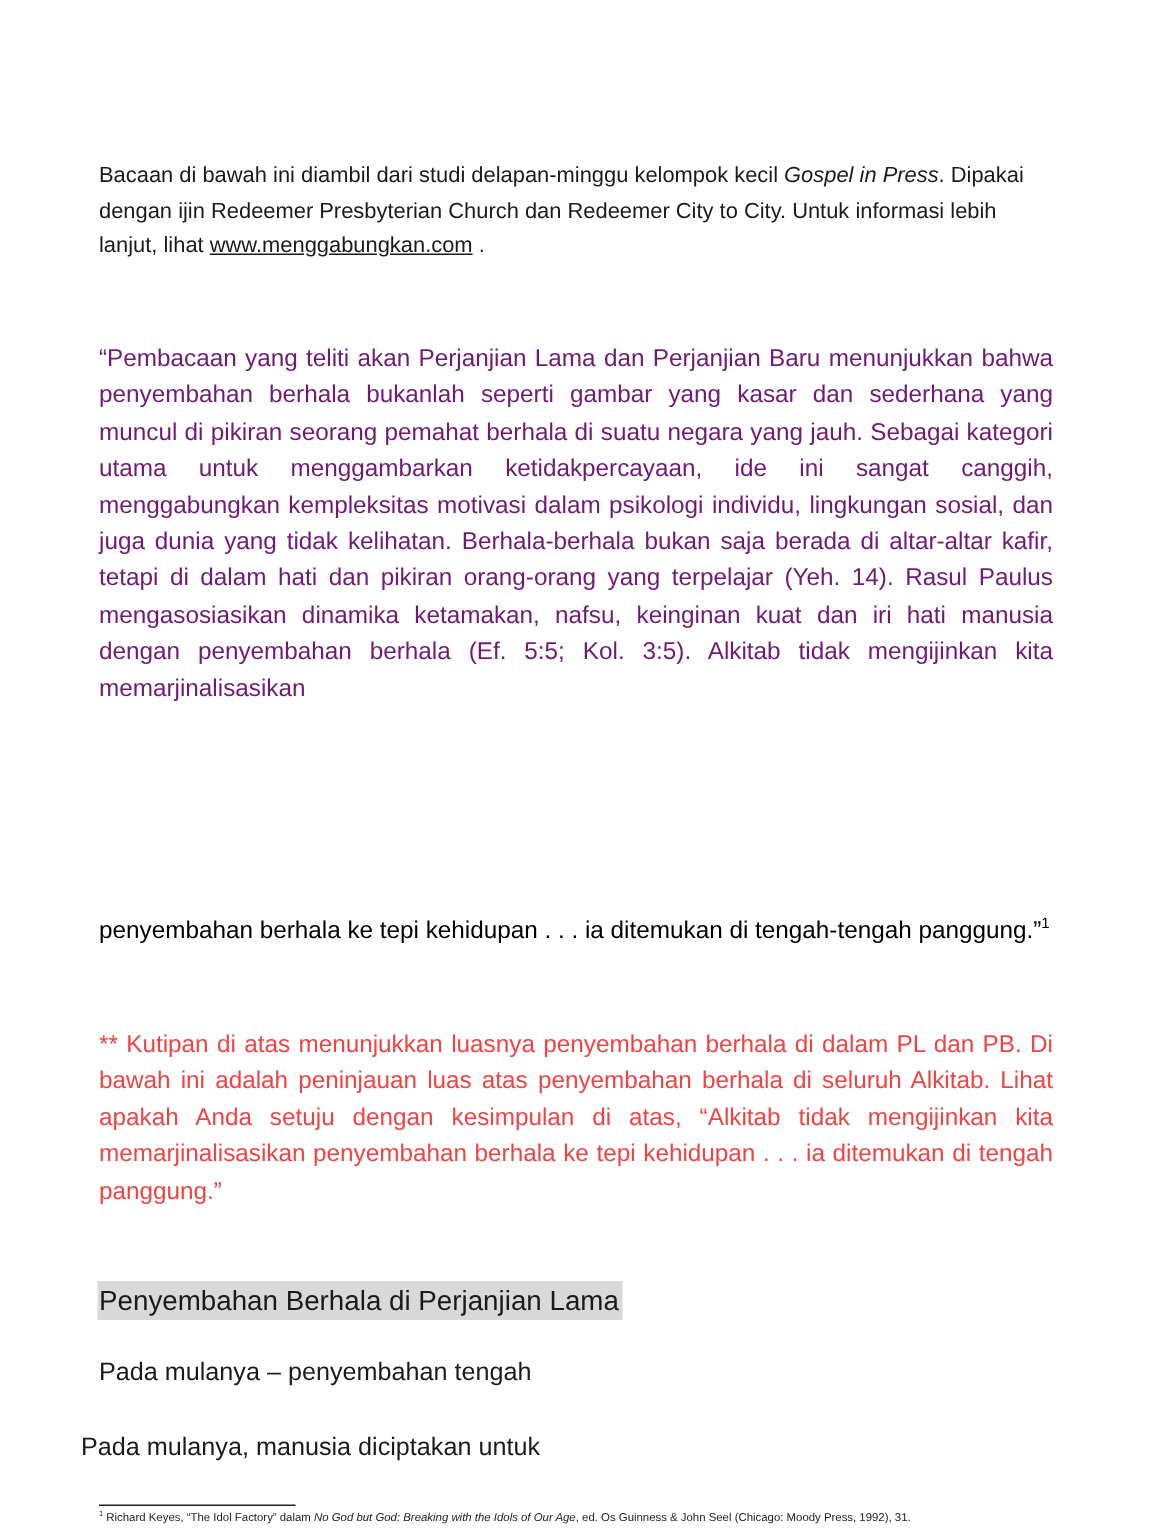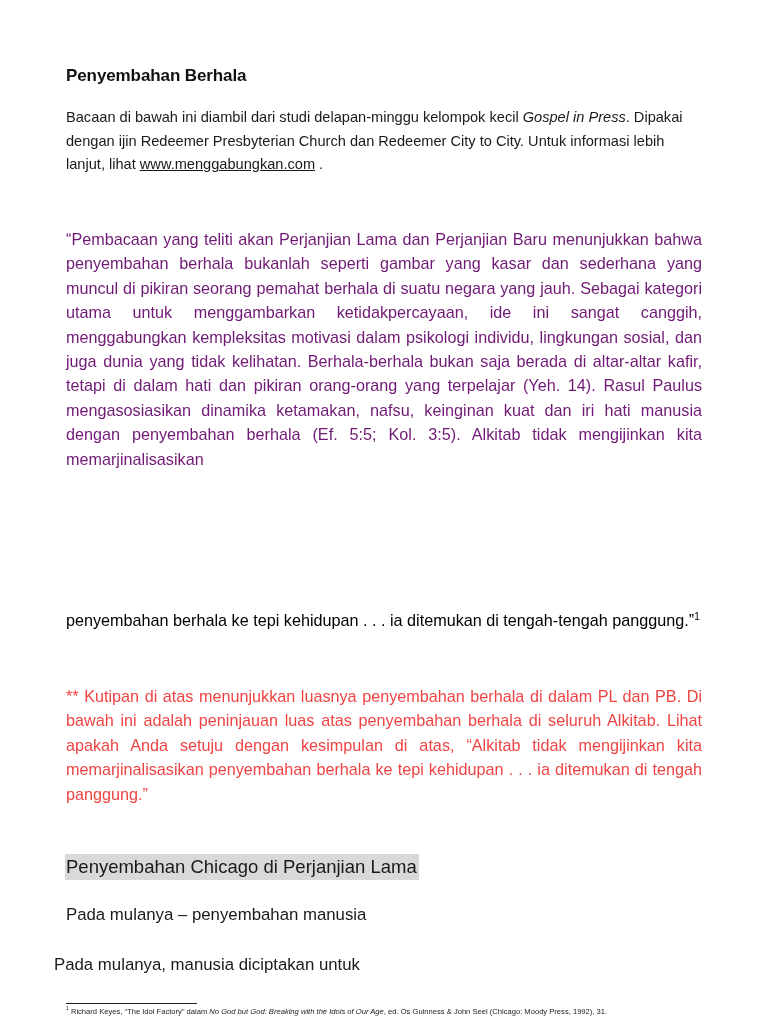--- a/index.html
+++ b/index.html
@@ -136,33 +136,32 @@
       vertical-align: super;
       line-height: 0;
     }
     .footnote em { font-style: italic; margin-top: 24px; }
   </style>
 </head>
 <body>
 
 <div class="page">
 
-  <h1 class="title">Penyembahan Berhala</h1>
 
   <p class="intro"><span>Bacaan di bawah ini diambil dari studi delapan-minggu kelompok kecil </span><em>Gospel in Press</em><span>. Dipakai dengan ijin Redeemer Presbyterian Church dan Redeemer City to City. Untuk informasi lebih lanjut, lihat </span><a>www.menggabungkan.com</a><span> .</span></p>
 
   <p class="quote">“Pembacaan yang teliti akan Perjanjian Lama dan Perjanjian Baru menunjukkan bahwa penyembahan berhala bukanlah seperti gambar yang kasar dan sederhana yang muncul di pikiran seorang pemahat berhala di suatu negara yang jauh. Sebagai kategori utama untuk menggambarkan ketidakpercayaan, ide ini sangat canggih, menggabungkan kempleksitas motivasi dalam psikologi individu, lingkungan sosial, dan juga dunia yang tidak kelihatan. Berhala-berhala bukan saja berada di altar-altar kafir, tetapi di dalam hati dan pikiran orang-orang yang terpelajar (Yeh. 14). Rasul Paulus mengasosiasikan dinamika ketamakan, nafsu, keinginan kuat dan iri hati manusia dengan penyembahan berhala (Ef. 5:5; Kol. 3:5). Alkitab tidak mengijinkan kita memarjinalisasikan</p>
 
   <p class="quote-cont"><span>penyembahan berhala ke tepi kehidupan . . . ia ditemukan di tengah-tengah panggung.”</span><sup class="fnref">1</sup></p>
 
   <p class="note">** Kutipan di atas menunjukkan luasnya penyembahan berhala di dalam PL dan PB. Di bawah ini adalah peninjauan luas atas penyembahan berhala di seluruh Alkitab. Lihat apakah Anda setuju dengan kesimpulan di atas, “Alkitab tidak mengijinkan kita memarjinalisasikan penyembahan berhala ke tepi kehidupan . . . ia ditemukan di tengah panggung.”</p>
 
-  <h2 class="section-heading">Penyembahan Chicago di Perjanjian Lama</h2>
+  <h2 class="section-heading">Penyembahan Berhala di Perjanjian Lama</h2>
 
-  <p class="sub1">Pada mulanya – penyembahan manusia</p>
+  <p class="sub1">Pada mulanya – penyembahan tengah</p>
 
   <p class="sub2">Pada mulanya, manusia diciptakan untuk</p>
 
   <div class="footnote-rule"></div>
 
   <p class="footnote"><sup>1</sup><span> Richard Keyes, “The Idol Factory” dalam </span><em>No God but God: Breaking with the Idols of Our Age</em><span>, ed. Os Guinness &amp; John Seel (Chicago: Moody Press, 1992), 31.</span></p>
 
 </div>
 
 </body></html>

